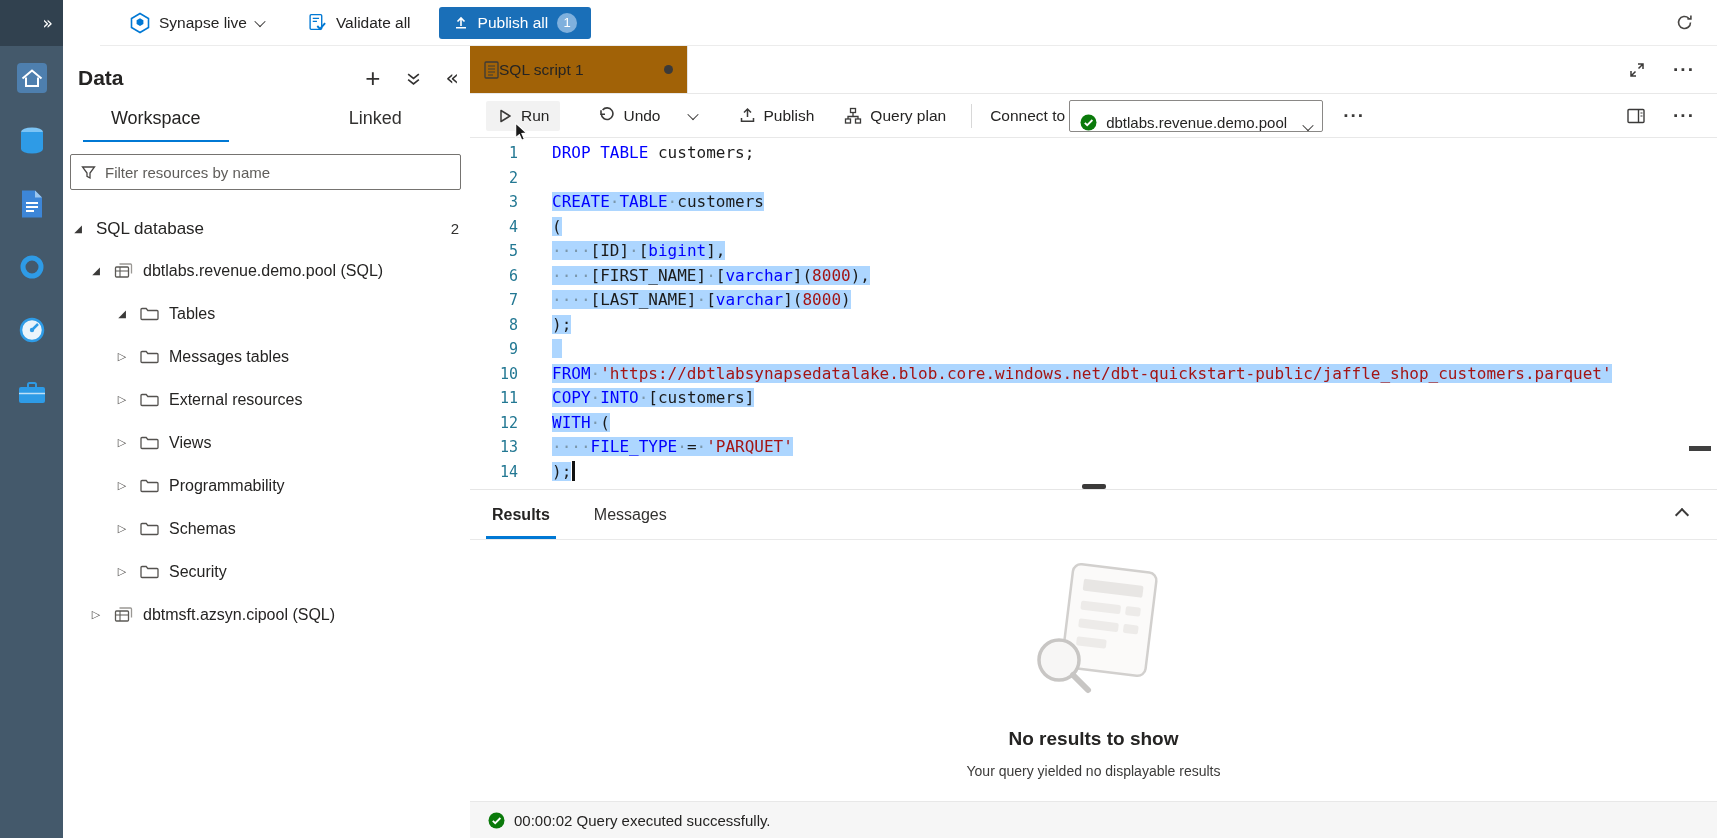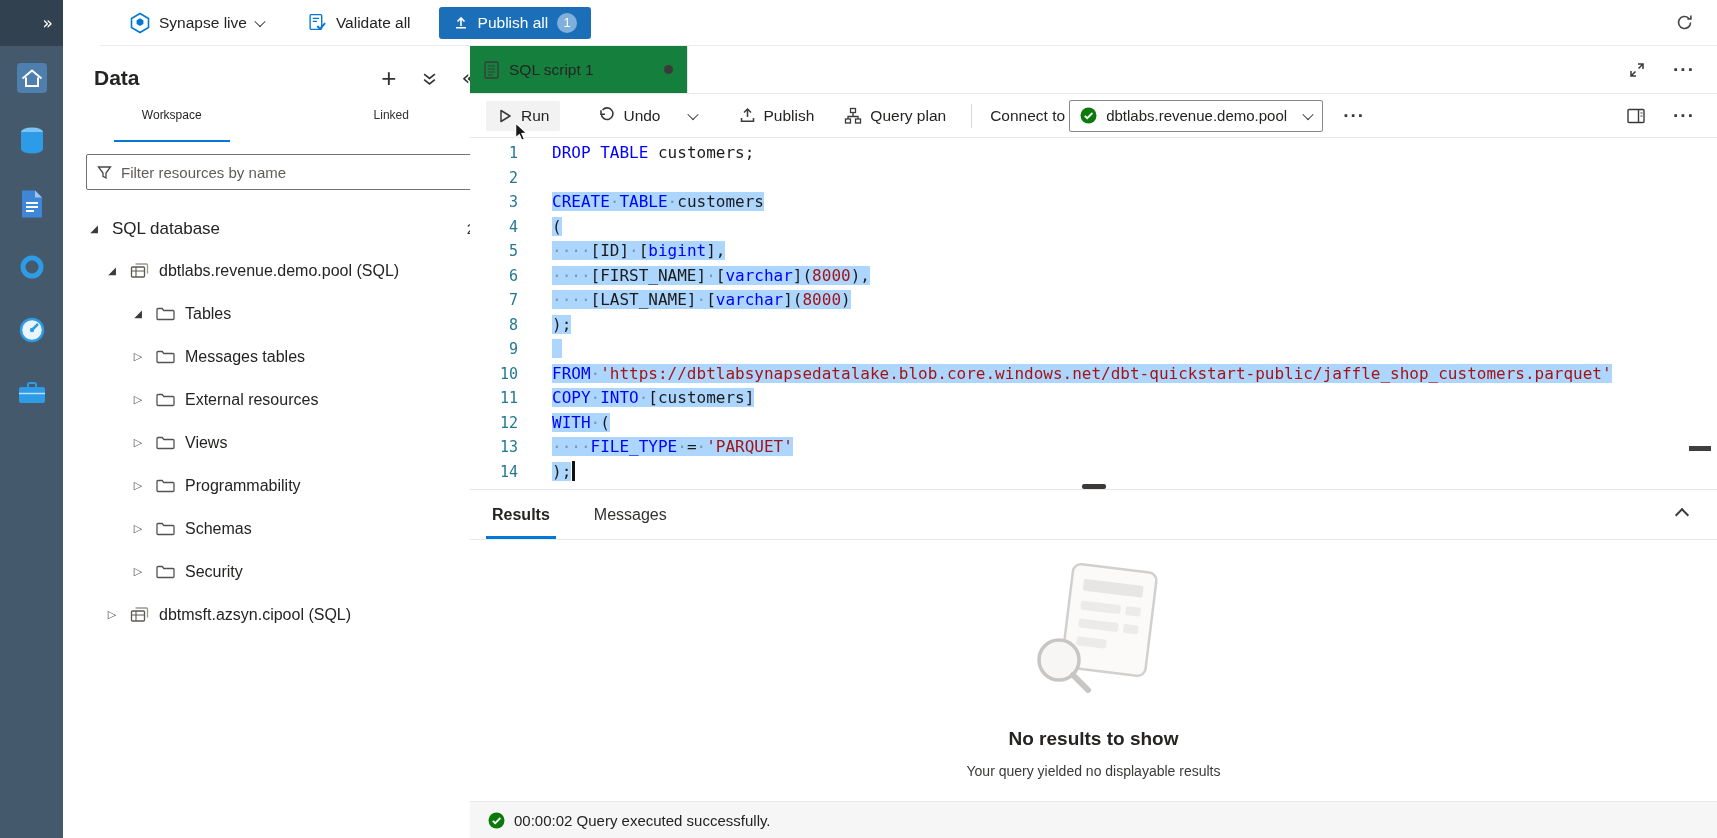--- a/index.html
+++ b/index.html
@@ -22,31 +22,31 @@
                    font-size:13px; display:flex; align-items:center; justify-content:center; }
   .topbar-right { margin-left:auto; display:flex; align-items:center; gap:30px; padding-right:12px; }
   .icwrap { display:inline-flex; align-items:center; justify-content:center; }
 
   
   .rail { position:absolute; left:0; top:46px; width:63px; height:792px; background:#44596b;
           display:flex; flex-direction:column; align-items:center; padding-top:14px; gap:27px; z-index:4; }
   .rail-item { width:36px; height:36px; display:flex; align-items:center; justify-content:center; cursor:pointer; }
 
   
-  .sidebar { position:absolute; left:62px; top:46px; width:440px; height:792px; background:#fff;
+  .sidebar { position:absolute; left:46px; top:46px; width:440px; height:792px; background:#fff;
              border-right:1px solid #e1e1e1; }
   .sb-header { display:flex; align-items:center; padding:20px 20px 4px 32px; }
   .sb-title { font-size:21px; font-weight:700; color:#252423; }
   .sb-actions { margin-left:auto; display:flex; align-items:center; gap:25px; padding-right:6px; color:#323130; }
   .sb-ic { cursor:pointer; display:inline-flex; align-items:center; justify-content:center; }
   .sb-plus { font-size:26px; font-weight:400; color:#323130; line-height:18px; }
   .sb-angle { font-size:22px; color:#323130; line-height:18px; font-family:"DejaVu Sans",sans-serif; }
   .sb-tabs { display:flex; height:46px; margin-top:2px; }
   .sb-tab { flex:1; display:flex; justify-content:center; cursor:pointer; }
-  .sb-tab-inner { position:relative; padding:12px 28px; font-size:12px; color:#323130; }
+  .sb-tab-inner { position:relative; padding:12px 28px; font-size:18px; color:#323130; }
   .sb-tab.active .sb-tab-inner { color:#252423; }
   .sb-tab.active .sb-tab-inner::after { content:""; position:absolute; left:0; right:0; bottom:0;
              height:2.5px; background:#0078d4; }
   .filter { margin:12px 24px 10px 24px; height:36px; border:1px solid #757370; border-radius:2px;
             display:flex; align-items:center; gap:9px; padding:0 10px; }
   .filter input { border:none; outline:none; flex:1; font-size:15px; color:#252423; font-family:inherit; }
   .filter input::placeholder { color:#5f5d5a; }
 
   .tree { padding-top:8px; }
   .tree-row { height:43px; display:flex; align-items:center; gap:10px; font-size:16px; color:#252423; cursor:pointer; }
@@ -54,38 +54,38 @@
   .tree-row.lvl1 { padding-left:42px; }
   .tree-row.lvl2 { padding-left:68px; }
   .twisty { width:16px; text-align:center; font-family:"DejaVu Sans",sans-serif; color:#484644; font-size:11px; }
   .twisty.exp { font-size:10px; color:#3b3a39; }
   .tree-ico { display:inline-flex; align-items:center; }
   .tree-count { margin-left:auto; margin-right:26px; font-size:15px; color:#323130; }
 
   
   .main { position:absolute; left:470px; top:46px; width:1247px; height:792px; display:flex; flex-direction:column; background:#fff; }
   .tabstrip { height:48px; display:flex; align-items:stretch; border-bottom:1px solid #e8e8e8; background:#fff; }
-  .doc-tab { width:218px; display:flex; align-items:center; gap:10px; padding:0 14px;
-             border-right:1px solid #e3e3e3; cursor:pointer; background:#15803d; }
+  .doc-tab { width:218px; display:flex; align-items:center; padding:0 14px;
+             border-right:1px solid #e3e3e3; cursor:pointer; background:#a16207; }
   .doc-title { font-size:15.5px; color:#252423; }
   .dirty-dot { margin-left:auto; width:9px; height:9px; border-radius:50%; background:#3b3a39; }
   .strip-right { margin-left:auto; display:flex; align-items:center; gap:28px; padding-right:22px; }
   .more { font-size:19px; font-weight:700; letter-spacing:1px; color:#3b3a39; cursor:pointer; line-height:1; }
 
   .toolbar { height:44px; display:flex; align-items:center; border-bottom:1px solid #e8e8e8; padding-left:16px;
              font-size:15.5px; color:#252423; }
   .tb-btn { display:flex; align-items:center; gap:8px; padding:6px 11px; border-radius:2px; cursor:pointer; white-space:nowrap; }
   .tb-btn.hl { background:#f2f2f2; }
   .chev { display:inline-block; width:8px; height:8px; border-right:1.6px solid #3b3a39; border-bottom:1.6px solid #3b3a39; }
   .chev-down { transform:rotate(45deg) translate(-1px,-1px); }
   .chev-up { width:10px; height:10px; border-width:2px; transform:rotate(-135deg); }
   .vsep { width:1px; height:24px; background:#d8d8d8; margin:0 18px 0 14px; }
   .connect-label { margin-right:4px; white-space:nowrap; }
   .pool-select { height:32px; min-width:254px; border:1px solid #8a8886; border-radius:2px; background:#fff;
-                 display:flex; align-items:center; gap:9px; padding:0 10px; cursor:pointer; }
+                 display:flex; align-items:flex-end; gap:9px; padding:0 10px; cursor:pointer; }
   .pool-name { font-size:15px; color:#252423; white-space:nowrap; }
   .pool-select .chev { margin-left:auto; }
   .toolbar-right { margin-left:auto; display:flex; align-items:center; gap:28px; padding-right:22px; }
 
   
   .editor { height:352px; position:relative; display:flex; font-family:"DejaVu Sans Mono", monospace;
             font-size:16px; border-bottom:1px solid #e6e6e6; background:#fff; overflow:hidden; }
   .gutter { width:48px; padding-top:3px; text-align:right; color:#237893; font-size:15px; flex:none; }
   .gutter div { height:24.5px; line-height:24.5px; }
   .codecol { padding-top:3px; margin-left:34px; }

